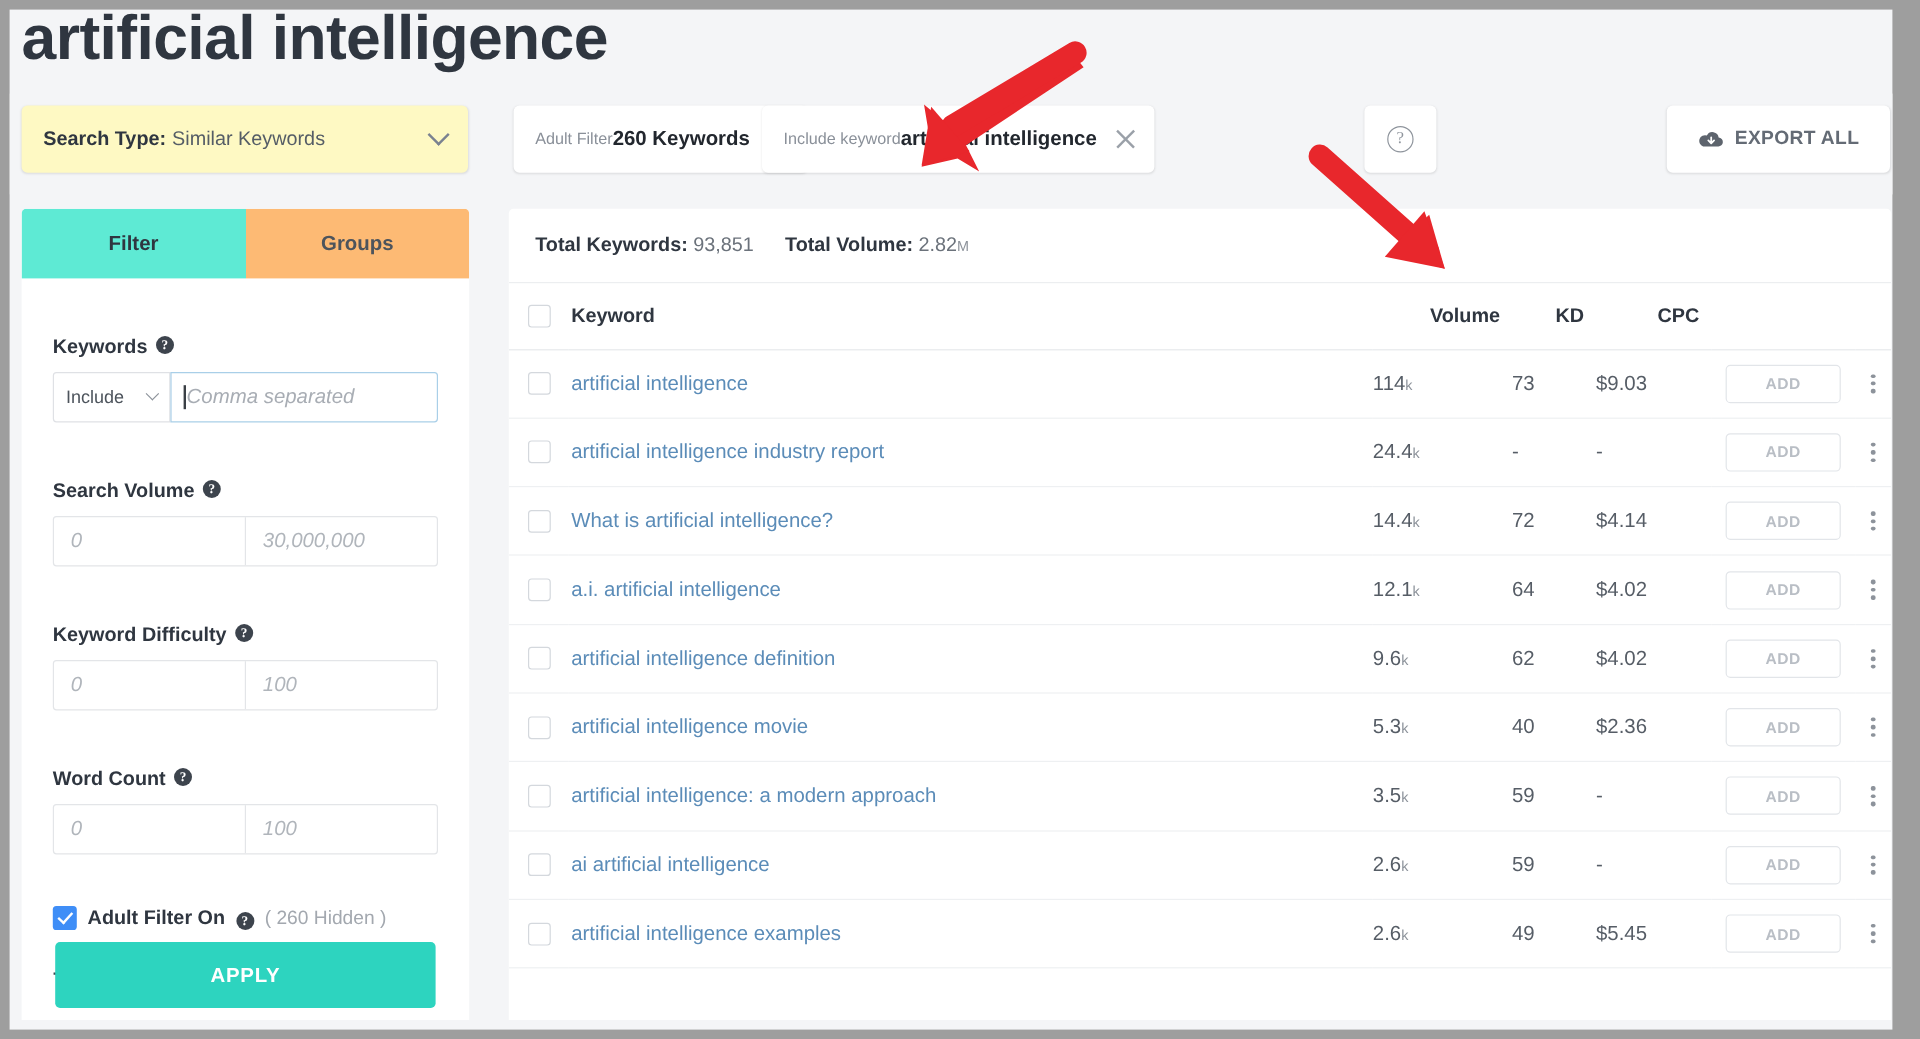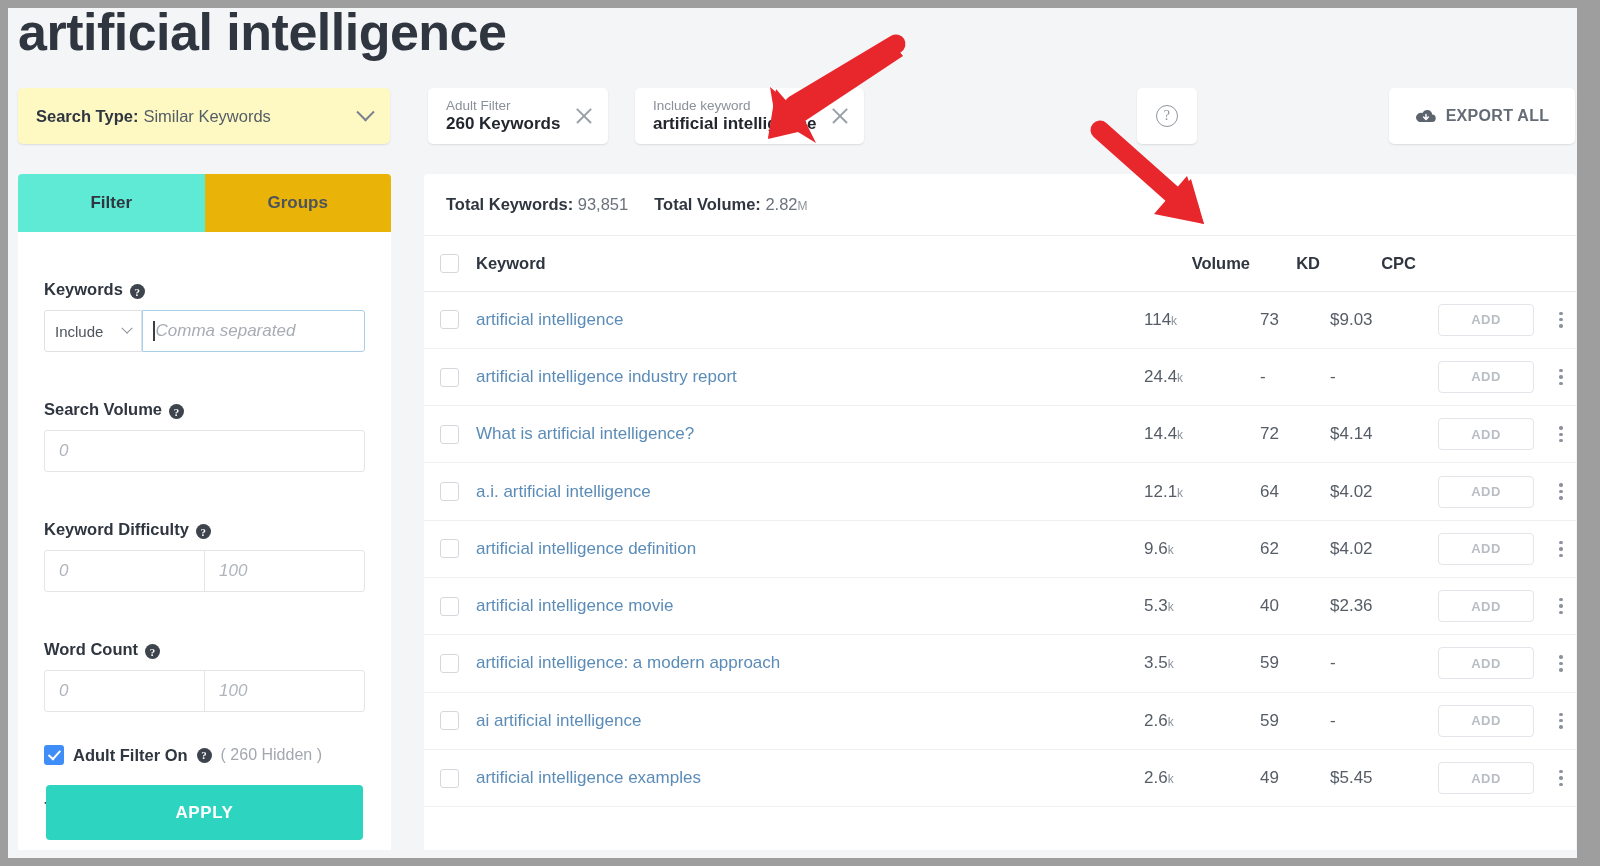--- a/index.html
+++ b/index.html
@@ -59,21 +59,21 @@
   .chip {
     position: absolute;
     top: 10px; height: 56px;
     background: #fff;
     border-radius: 5px;
     box-shadow: 0 1px 2px rgba(0,0,0,0.10);
     display: flex;
     align-items: center;
     padding: 0 14px 0 18px;
   }
-  .chip-texts { display: flex; flex-direction: column; justify-content: center; line-height: 1.18; }
+  .chip-texts { display: flex; flex-direction: row; justify-content: center; line-height: 1.18; align-items: center; }
   .chip-top { font-size: 13.5px; color: #8a9099; }
   .chip-bottom { font-size: 17px; font-weight: bold; color: #22272e; white-space: nowrap; }
   .chip-x {
     margin-left: 14px;
     width: 20px; height: 20px;
     position: relative;
     flex: 0 0 20px;
   }
   .chip-x::before, .chip-x::after {
     content: "";
@@ -120,25 +120,25 @@
     overflow: hidden;
   }
   .tabs { display: flex; height: 58px; }
   .tab {
     flex: 1;
     display: flex; align-items: center; justify-content: center;
     font-size: 17px; font-weight: bold;
     cursor: default;
   }
   .tab.active { background: #5eead4; color: #2f3640; }
-  .tab.inactive { background: #eab308; color: #4d545c; }
+  .tab.inactive { background: #fdba74; color: #4d545c; }
 
   .fgroup { padding: 0 26px; }
   .flabel {
-    display: flex; align-items: flex-end; gap: 7px;
+    display: flex; align-items: flex-start; gap: 7px;
     font-size: 16.5px; font-weight: bold; color: #2f3640;
     margin-bottom: 11px;
     margin-top: 48px;
   }
   .help-dot {
     width: 15px; height: 15px; border-radius: 50%;
     background: #3d444d; color: #fff;
     font-size: 11px; font-weight: bold;
     display: flex; align-items: center; justify-content: center;
     font-family: "Liberation Serif", serif;
@@ -374,20 +374,21 @@
       </div>
     </div>
 
     <div class="fgroup" style="margin-top:26px;">
       <div class="flabel">
         <span>Search Volume</span>
         <span class="help-dot">?</span>
       </div>
       <div class="dual">
         <div>0</div>
+        <div>30,000,000</div>
       </div>
     </div>
 
     <div class="fgroup" style="margin-top:26px;">
       <div class="flabel">
         <span>Keyword Difficulty</span>
         <span class="help-dot">?</span>
       </div>
       <div class="dual">
         <div>0</div>
@@ -399,21 +400,21 @@
       <div class="flabel">
         <span>Word Count</span>
         <span class="help-dot">?</span>
       </div>
       <div class="dual">
         <div>0</div>
         <div>100</div>
       </div>
     </div>
 
-    <div class="checkrow" style="margin-top:33px;">
+    <div class="checkrow" style="margin-top:43px;align-items:flex-end;">
       <span class="cbox"></span>
       <span class="chk-label">Adult Filter On</span>
       <span class="help-dot">?</span>
       <span class="hidden-note">( 260 Hidden )</span>
     </div>
 
     <div class="showmore" style="margin-top:29px;">+ Show More</div>
 
     <div class="apply-btn">APPLY</div>
   </div>

